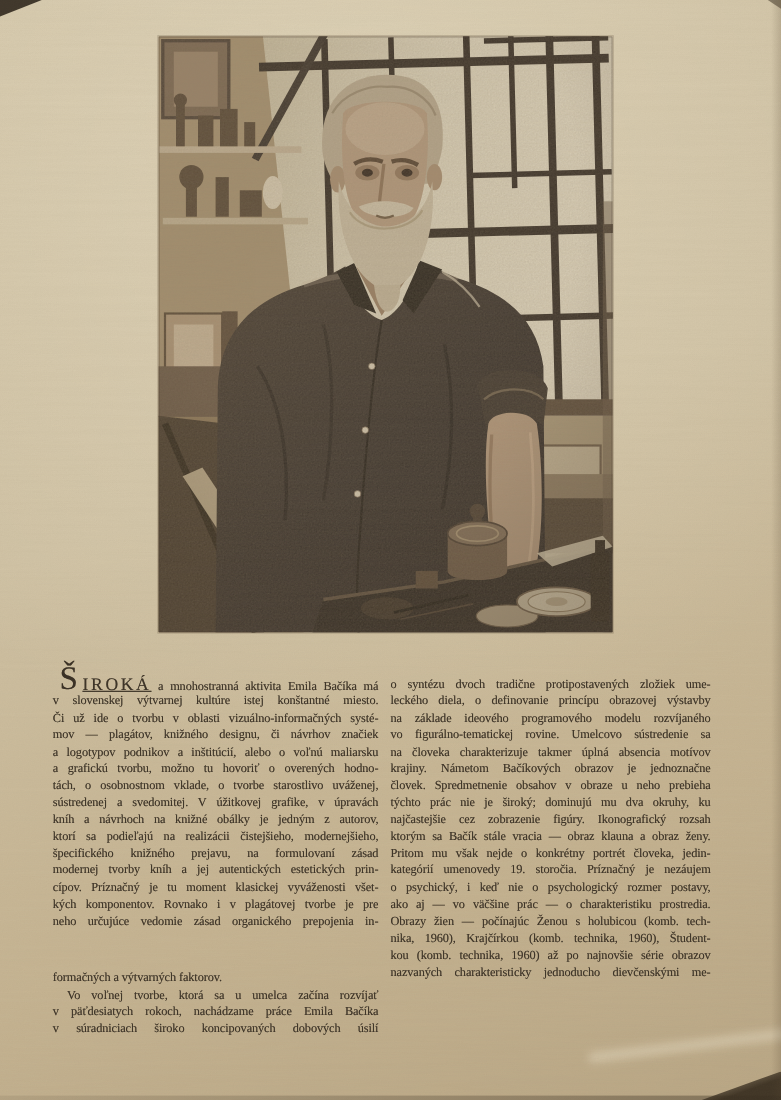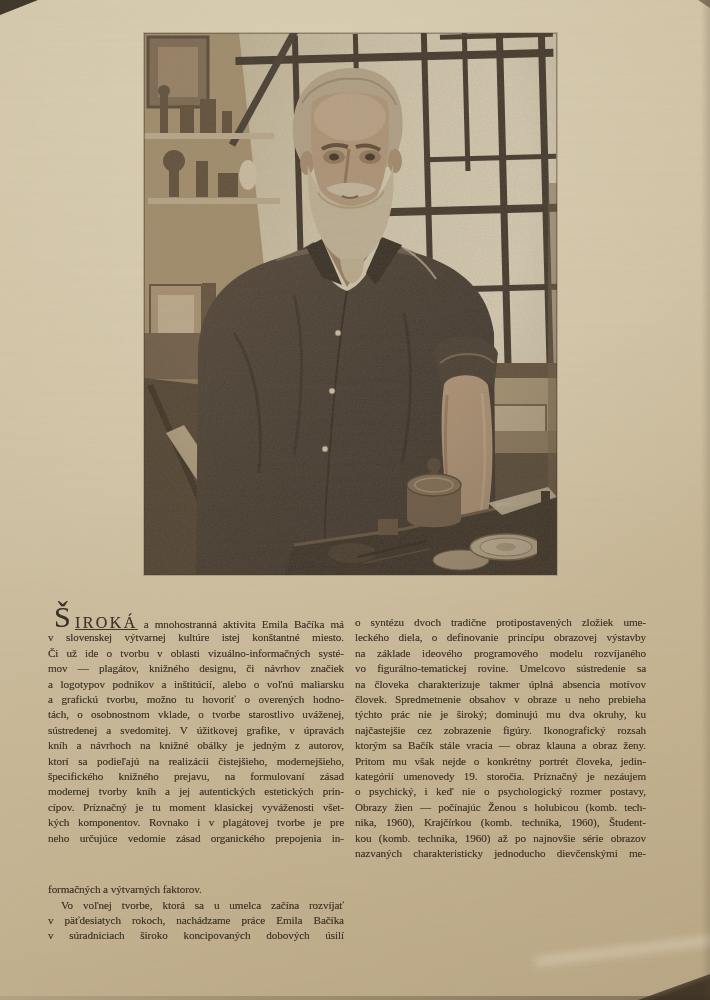--- a/index.html
+++ b/index.html
@@ -241,27 +241,29 @@
       </div>
   </div>
 
   <div class="col colR">
     <div>
         <div class="tline">o syntézu dvoch tradične protipostavených zložiek ume-</div>
         <div class="tline">leckého diela, o definovanie princípu obrazovej výstavby</div>
         <div class="tline">na základe ideového programového modelu rozvíjaného</div>
         <div class="tline">vo figurálno-tematickej rovine. Umelcovo sústredenie sa</div>
         <div class="tline">na človeka charakterizuje takmer úplná absencia motívov</div>
+        <div class="tline">krajiny. Námetom Bačíkových obrazov je jednoznačne</div>
         <div class="tline">človek. Spredmetnenie obsahov v obraze u neho prebieha</div>
         <div class="tline">týchto prác nie je široký; dominujú mu dva okruhy, ku</div>
         <div class="tline">najčastejšie cez zobrazenie figúry. Ikonografický rozsah</div>
         <div class="tline">ktorým sa Bačík stále vracia — obraz klauna a obraz ženy.</div>
         <div class="tline">Pritom mu však nejde o konkrétny portrét človeka, jedin-</div>
         <div class="tline">kategórií umenovedy 19. storočia. Príznačný je nezáujem</div>
         <div class="tline">o psychický, i keď nie o psychologický rozmer postavy,</div>
+        <div class="tline">ako aj — vo väčšine prác — o charakteristiku prostredia.</div>
         <div class="tline">Obrazy žien — počínajúc Ženou s holubicou (komb. tech-</div>
         <div class="tline">nika, 1960), Krajčírkou (komb. technika, 1960), Študent-</div>
         <div class="tline">kou (komb. technika, 1960) až po najnovšie série obrazov</div>
         <div class="tline">nazvaných charakteristicky jednoducho dievčenskými me-</div>
       </div>
   </div>
 
   <div class="corner-tl"></div>
   <div class="corner-tr"></div>
   <div class="crease"></div>

